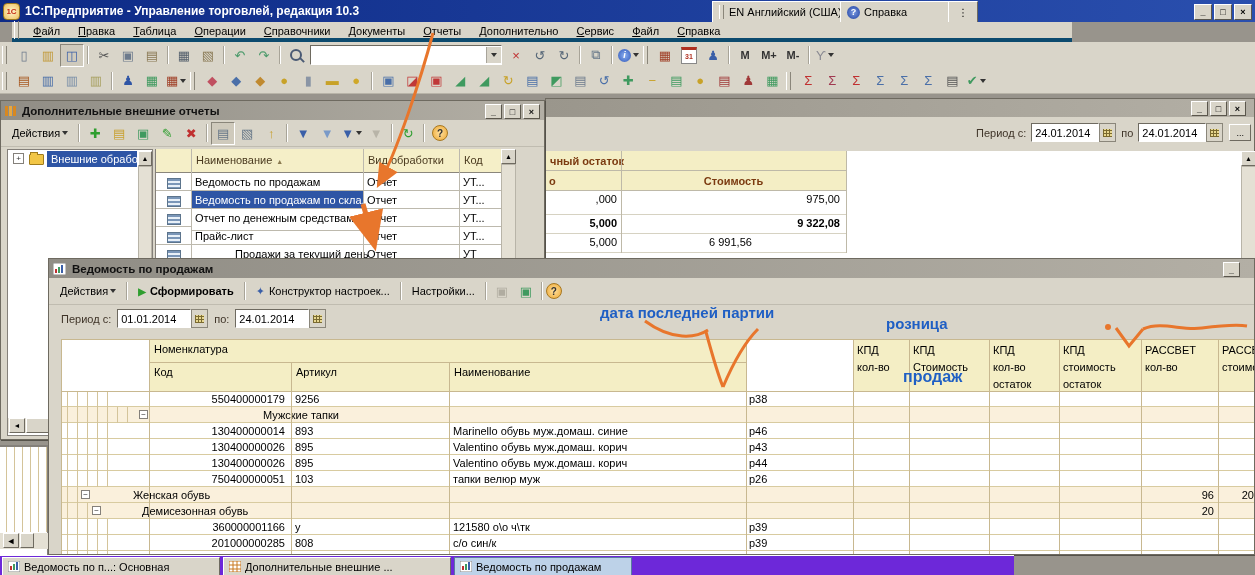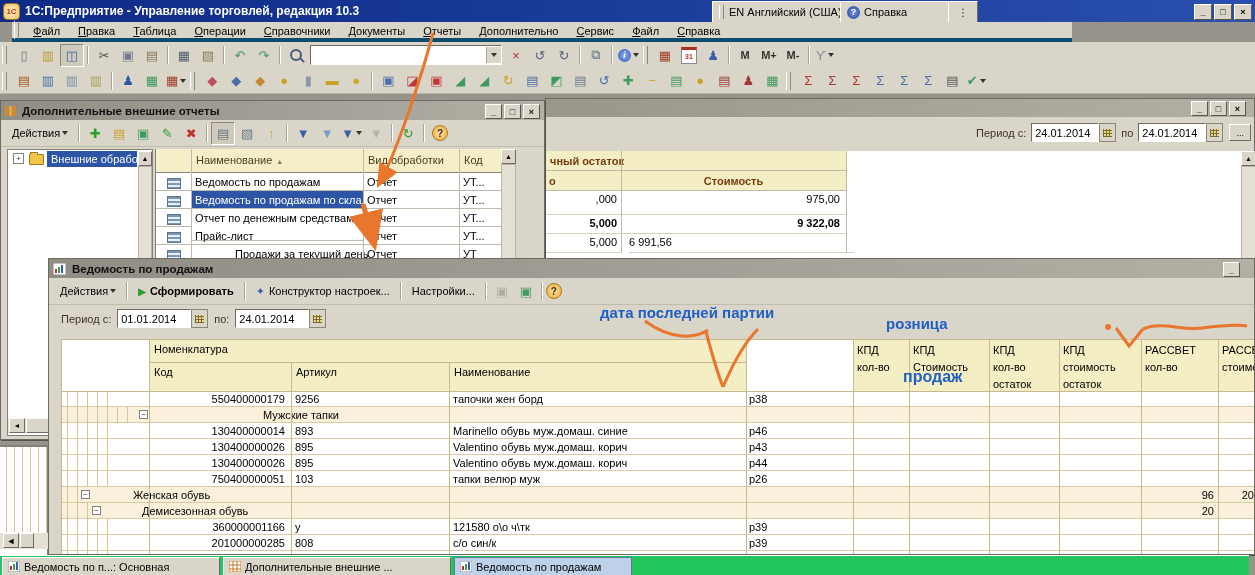--- a/index.html
+++ b/index.html
@@ -365,21 +365,21 @@
     <div id="bg-table" style="position: absolute; left: 0px; top: 0px; width: 710px; height: 457px;">
         <div style="position: absolute; left: 0px; top: 52px; width: 695px; height: 405px; box-sizing: border-box; background: rgb(255, 255, 255);"></div>
         <div style="position: absolute; left: 0px; top: 52px; width: 300px; height: 20px; box-sizing: border-box; background: rgb(244, 238, 197); border-bottom: 1px solid rgb(190, 185, 168); padding: 4px 0px 0px 4px; color: rgb(123, 58, 16); font-weight: bold;">чный остаток</div>
         <div style="position: absolute; left: 0px; top: 72px; width: 75px; height: 20px; box-sizing: border-box; background: rgb(244, 238, 197); border-bottom: 1px solid rgb(190, 185, 168); padding: 4px 0px 0px 3px; color: rgb(123, 58, 16); font-weight: bold;">о</div>
         <div style="position: absolute; left: 75px; top: 72px; width: 225px; height: 20px; box-sizing: border-box; background: rgb(244, 238, 197); border-bottom: 1px solid rgb(190, 185, 168); padding: 4px 0px 0px; text-align: center; color: rgb(123, 58, 16); font-weight: bold;">Стоимость</div>
         <div style="position: absolute; left: 0px; top: 92px; width: 75px; height: 24px; box-sizing: border-box; text-align: right; padding-right: 4px; border-bottom: 1px solid rgb(214, 210, 194); padding-top: 2px;">,000</div>
         <div style="position: absolute; left: 75px; top: 92px; width: 225px; height: 24px; box-sizing: border-box; text-align: right; padding-right: 6px; border-bottom: 1px solid rgb(214, 210, 194); padding-top: 2px;">975,00</div>
         <div style="position: absolute; left: 0px; top: 116px; width: 75px; height: 19px; box-sizing: border-box; text-align: right; padding-right: 4px; border-bottom: 1px solid rgb(214, 210, 194); padding-top: 2px; font-weight: bold;">5,000</div>
         <div style="position: absolute; left: 75px; top: 116px; width: 225px; height: 19px; box-sizing: border-box; text-align: right; padding-right: 6px; border-bottom: 1px solid rgb(214, 210, 194); padding-top: 2px; font-weight: bold;">9 322,08</div>
         <div style="position: absolute; left: 0px; top: 135px; width: 75px; height: 19px; box-sizing: border-box; text-align: right; padding-right: 4px; border-bottom: 1px solid rgb(214, 210, 194); padding-top: 2px;">5,000</div>
-        <div style="position: absolute; left: 75px; top: 135px; width: 225px; height: 19px; box-sizing: border-box; text-align: left; padding-right: 6px; border-bottom: 1px solid rgb(214, 210, 194); padding-top: 2px; margin-left: 8px;">6 991,56</div>
+        <div style="position: absolute; left: 75px; top: 135px; width: 225px; height: 19px; box-sizing: border-box; text-align: center; padding-right: 6px; border-bottom: 1px solid rgb(214, 210, 194); padding-top: 2px;">6 991,56</div>
         <div style="position: absolute; left: 75px; top: 52px; width: 1px; height: 102px; box-sizing: border-box; background: rgb(190, 185, 168);"></div>
         <div style="position: absolute; left: 300px; top: 52px; width: 1px; height: 102px; box-sizing: border-box; background: rgb(190, 185, 168);"></div>
         <div class="btn3d abs" style="position: absolute; left: 695px; top: 52px; width: 15px; height: 15px; box-sizing: border-box; font-size: 7px;">▲</div>
         <div style="position: absolute; left: 695px; top: 67px; width: 15px; height: 388px; box-sizing: border-box; background: rgb(228, 224, 212); border: 1px solid rgb(184, 180, 168);"></div>
       </div>
   </div>
 
   <div class="childwin" id="listwin" style="left:0;top:100px;width:545px;height:340px;z-index:10">
     <div class="childtitle">
       <span style="display:inline-grid;grid-template-columns:repeat(3,3px);grid-gap:1px;margin-right:6px">
@@ -473,21 +473,21 @@
         <div style="position: absolute; left: 458px; top: 72px; width: 42px; height: 18px; box-sizing: border-box; border-bottom: 1px solid rgb(189, 185, 173); overflow: hidden; white-space: nowrap; padding: 3px 0px 0px 4px;">УТ...</div>
         <div style="position: absolute; left: 154px; top: 90px; width: 36px; height: 18px; box-sizing: border-box; border-bottom: 1px solid rgb(189, 185, 173);">
           <span class="doc-ico" style="position: absolute; left: 12px; top: 5px;"></span>
         </div>
         <div style="position: absolute; left: 190px; top: 90px; width: 172px; height: 18px; box-sizing: border-box; border-bottom: 1px solid rgb(189, 185, 173); overflow: hidden; white-space: nowrap; padding: 3px 0px 0px 4px; background: rgb(46, 85, 165); color: rgb(255, 255, 255);">Ведомость по продажам по скла...</div>
         <div style="position: absolute; left: 362px; top: 90px; width: 96px; height: 18px; box-sizing: border-box; border-bottom: 1px solid rgb(189, 185, 173); overflow: hidden; white-space: nowrap; padding: 3px 0px 0px 4px;">Отчет</div>
         <div style="position: absolute; left: 458px; top: 90px; width: 42px; height: 18px; box-sizing: border-box; border-bottom: 1px solid rgb(189, 185, 173); overflow: hidden; white-space: nowrap; padding: 3px 0px 0px 4px;">УТ...</div>
         <div style="position: absolute; left: 154px; top: 108px; width: 36px; height: 18px; box-sizing: border-box; border-bottom: 1px solid rgb(189, 185, 173);">
           <span class="doc-ico" style="position: absolute; left: 12px; top: 5px;"></span>
         </div>
-        <div style="position: absolute; left: 190px; top: 108px; width: 172px; height: 32px; box-sizing: border-box; border-bottom: 1px solid rgb(189, 185, 173); overflow: hidden; white-space: nowrap; padding: 3px 0px 12px 4px;">Отчет по денежным средствам</div>
+        <div style="position: absolute; left: 190px; top: 108px; width: 172px; height: 22px; box-sizing: border-box; border-bottom: 1px solid rgb(189, 185, 173); overflow: hidden; white-space: nowrap; padding: 3px 0px 12px 4px;">Отчет по денежным средствам</div>
         <div style="position: absolute; left: 362px; top: 108px; width: 96px; height: 18px; box-sizing: border-box; border-bottom: 1px solid rgb(189, 185, 173); overflow: hidden; white-space: nowrap; padding: 3px 0px 0px 4px;">Отчет</div>
         <div style="position: absolute; left: 458px; top: 108px; width: 42px; height: 18px; box-sizing: border-box; border-bottom: 1px solid rgb(189, 185, 173); overflow: hidden; white-space: nowrap; padding: 3px 0px 0px 4px;">УТ...</div>
         <div style="position: absolute; left: 154px; top: 126px; width: 36px; height: 18px; box-sizing: border-box; border-bottom: 1px solid rgb(189, 185, 173);">
           <span class="doc-ico" style="position: absolute; left: 12px; top: 5px;"></span>
         </div>
         <div style="position: absolute; left: 190px; top: 126px; width: 172px; height: 18px; box-sizing: border-box; border-bottom: 1px solid rgb(189, 185, 173); overflow: hidden; white-space: nowrap; padding: 3px 0px 0px 4px;">Прайс-лист</div>
         <div style="position: absolute; left: 362px; top: 126px; width: 96px; height: 18px; box-sizing: border-box; border-bottom: 1px solid rgb(189, 185, 173); overflow: hidden; white-space: nowrap; padding: 3px 0px 0px 4px;">Отчет</div>
         <div style="position: absolute; left: 458px; top: 126px; width: 42px; height: 18px; box-sizing: border-box; border-bottom: 1px solid rgb(189, 185, 173); overflow: hidden; white-space: nowrap; padding: 3px 0px 0px 4px;">УТ...</div>
         <div style="position: absolute; left: 154px; top: 144px; width: 36px; height: 18px; box-sizing: border-box; border-bottom: 1px solid rgb(189, 185, 173);">
           <span class="doc-ico" style="position: absolute; left: 12px; top: 5px;"></span>
@@ -580,21 +580,20 @@
 стоимость
 остаток</div>
         <div style="position: absolute; left: 1092px; top: 80px; width: 77px; height: 52px; box-sizing: border-box; background: rgb(244, 238, 197); overflow: hidden; padding: 3px 0px 0px 4px; white-space: pre; line-height: 17px;">РАССВЕТ
 кол-во</div>
         <div style="position: absolute; left: 1169px; top: 80px; width: 39px; height: 52px; box-sizing: border-box; background: rgb(244, 238, 197); overflow: hidden; padding: 3px 0px 0px 4px; white-space: pre; line-height: 17px;">РАССВЕТ
 стоимость</div>
         <div style="position: absolute; left: 12px; top: 132px; width: 1196px; height: 16px; box-sizing: border-box; border-bottom: 1px solid rgb(216, 203, 160); background: rgb(255, 255, 255);"></div>
         <div style="position: absolute; left: 18px; top: 132px; width: 41px; height: 16px; box-sizing: border-box; background: repeating-linear-gradient(90deg, rgb(212, 196, 154) 0px, rgb(212, 196, 154) 1px, transparent 1px, transparent 10px);"></div>
         <div style="position: absolute; left: 100px; top: 132px; width: 142px; height: 16px; box-sizing: border-box; overflow: hidden; white-space: nowrap; padding-top: 2px; text-align: right; padding-right: 6px;">550400000179</div>
         <div style="position: absolute; left: 242px; top: 132px; width: 158px; height: 16px; box-sizing: border-box; overflow: hidden; white-space: nowrap; padding-top: 2px; padding-left: 4px;">9256</div>
-        <div style="position: absolute; left: 400px; top: 132px; width: 297px; height: 16px; box-sizing: border-box; overflow: hidden; white-space: nowrap; padding-top: 2px; padding-left: 4px;">тапочки жен борд</div>
         <div style="position: absolute; left: 697px; top: 132px; width: 107px; height: 16px; box-sizing: border-box; overflow: hidden; white-space: nowrap; padding-top: 2px; padding-left: 3px;">p38</div>
         <div style="position: absolute; left: 12px; top: 148px; width: 1196px; height: 16px; box-sizing: border-box; border-bottom: 1px solid rgb(216, 203, 160); background: rgb(250, 240, 220);"></div>
         <div style="position: absolute; left: 18px; top: 148px; width: 70px; height: 16px; box-sizing: border-box; background: repeating-linear-gradient(90deg, rgb(212, 196, 154) 0px, rgb(212, 196, 154) 1px, transparent 1px, transparent 10px);"></div>
         <div class="expander abs" style="position: absolute; left: 90px; top: 151px; width: 9px; height: 9px; box-sizing: border-box;">−</div>
         <div style="position: absolute; left: 214px; top: 148px; width: 400px; height: 24px; box-sizing: border-box; overflow: hidden; white-space: nowrap; padding-top: 2px;">Мужские тапки</div>
         <div style="position: absolute; left: 12px; top: 164px; width: 1196px; height: 16px; box-sizing: border-box; border-bottom: 1px solid rgb(216, 203, 160); background: rgb(255, 255, 255);"></div>
         <div style="position: absolute; left: 18px; top: 164px; width: 41px; height: 16px; box-sizing: border-box; background: repeating-linear-gradient(90deg, rgb(212, 196, 154) 0px, rgb(212, 196, 154) 1px, transparent 1px, transparent 10px);"></div>
         <div style="position: absolute; left: 100px; top: 164px; width: 142px; height: 16px; box-sizing: border-box; overflow: hidden; white-space: nowrap; padding-top: 2px; text-align: right; padding-right: 6px;">130400000014</div>
         <div style="position: absolute; left: 242px; top: 164px; width: 158px; height: 16px; box-sizing: border-box; overflow: hidden; white-space: nowrap; padding-top: 2px; padding-left: 4px;">893</div>
         <div style="position: absolute; left: 400px; top: 164px; width: 297px; height: 16px; box-sizing: border-box; overflow: hidden; white-space: nowrap; padding-top: 2px; padding-left: 4px;">Marinello обувь муж.домаш. синие</div>
@@ -675,21 +674,21 @@
     <path class="ann-stroke" d="M706,332 C712,354 717,372 723,387" fill="none" stroke-width="3" stroke="#e8762c"></path>
     <path class="ann-stroke" d="M723,387 C734,361 745,342 758,329" fill="none" stroke-width="3" stroke="#e8762c"></path>
     <circle class="ann-fill" cx="1108" cy="327" r="3" fill="#e8762c"></circle>
     <path class="ann-stroke" d="M1116,328 L1129,346 L1143,329" fill="none" stroke-width="3" stroke="#e8762c"></path>
     <path class="ann-stroke" d="M1143,329 C1162,321 1182,331 1202,328 C1218,326 1234,324 1247,326" fill="none" stroke-width="3" stroke="#e8762c"></path>
   </svg>
   <div class="note" style="left: 600px; top: 304px; color: rgb(31, 95, 196);" id="note-batch">дата последней партии</div>
   <div class="note" style="left: 886px; top: 315px; color: rgb(31, 95, 196);" id="note-wh2">розница</div>
   <div class="note" style="left: 903px; top: 368px; font-size: 16px; color: rgb(31, 95, 196);" id="note-sales">продаж</div>
 
-  <div class="abs" style="left:0;top:555px;width:1249px;height:20px;background:#22c55e;border-top:1px solid #fff;display:flex;z-index:45;padding-left:2px" id="taskbar">
+  <div class="abs" style="left:0;top:555px;width:1014px;height:20px;background:#6d28d9;border-top:1px solid #fff;display:flex;z-index:45;padding-left:2px" id="taskbar">
       <div class="tab" style="width: 206px;">
         <svg width="12" height="11" style="margin-right:4px;flex:none">
           <rect x="0" y="0" width="12" height="11" fill="#fff" stroke="#888"></rect>
           <rect x="2" y="5" width="2" height="4" fill="#c03030"></rect>
           <rect x="5" y="3" width="2" height="6" fill="#3f9a5f"></rect>
           <rect x="8" y="1" width="2" height="8" fill="#3a5fa8"></rect>
         </svg>
         <span style="overflow:hidden;white-space:nowrap">Ведомость по п...: Основная</span>
       </div>
       <div class="tab" style="width: 216px;">

